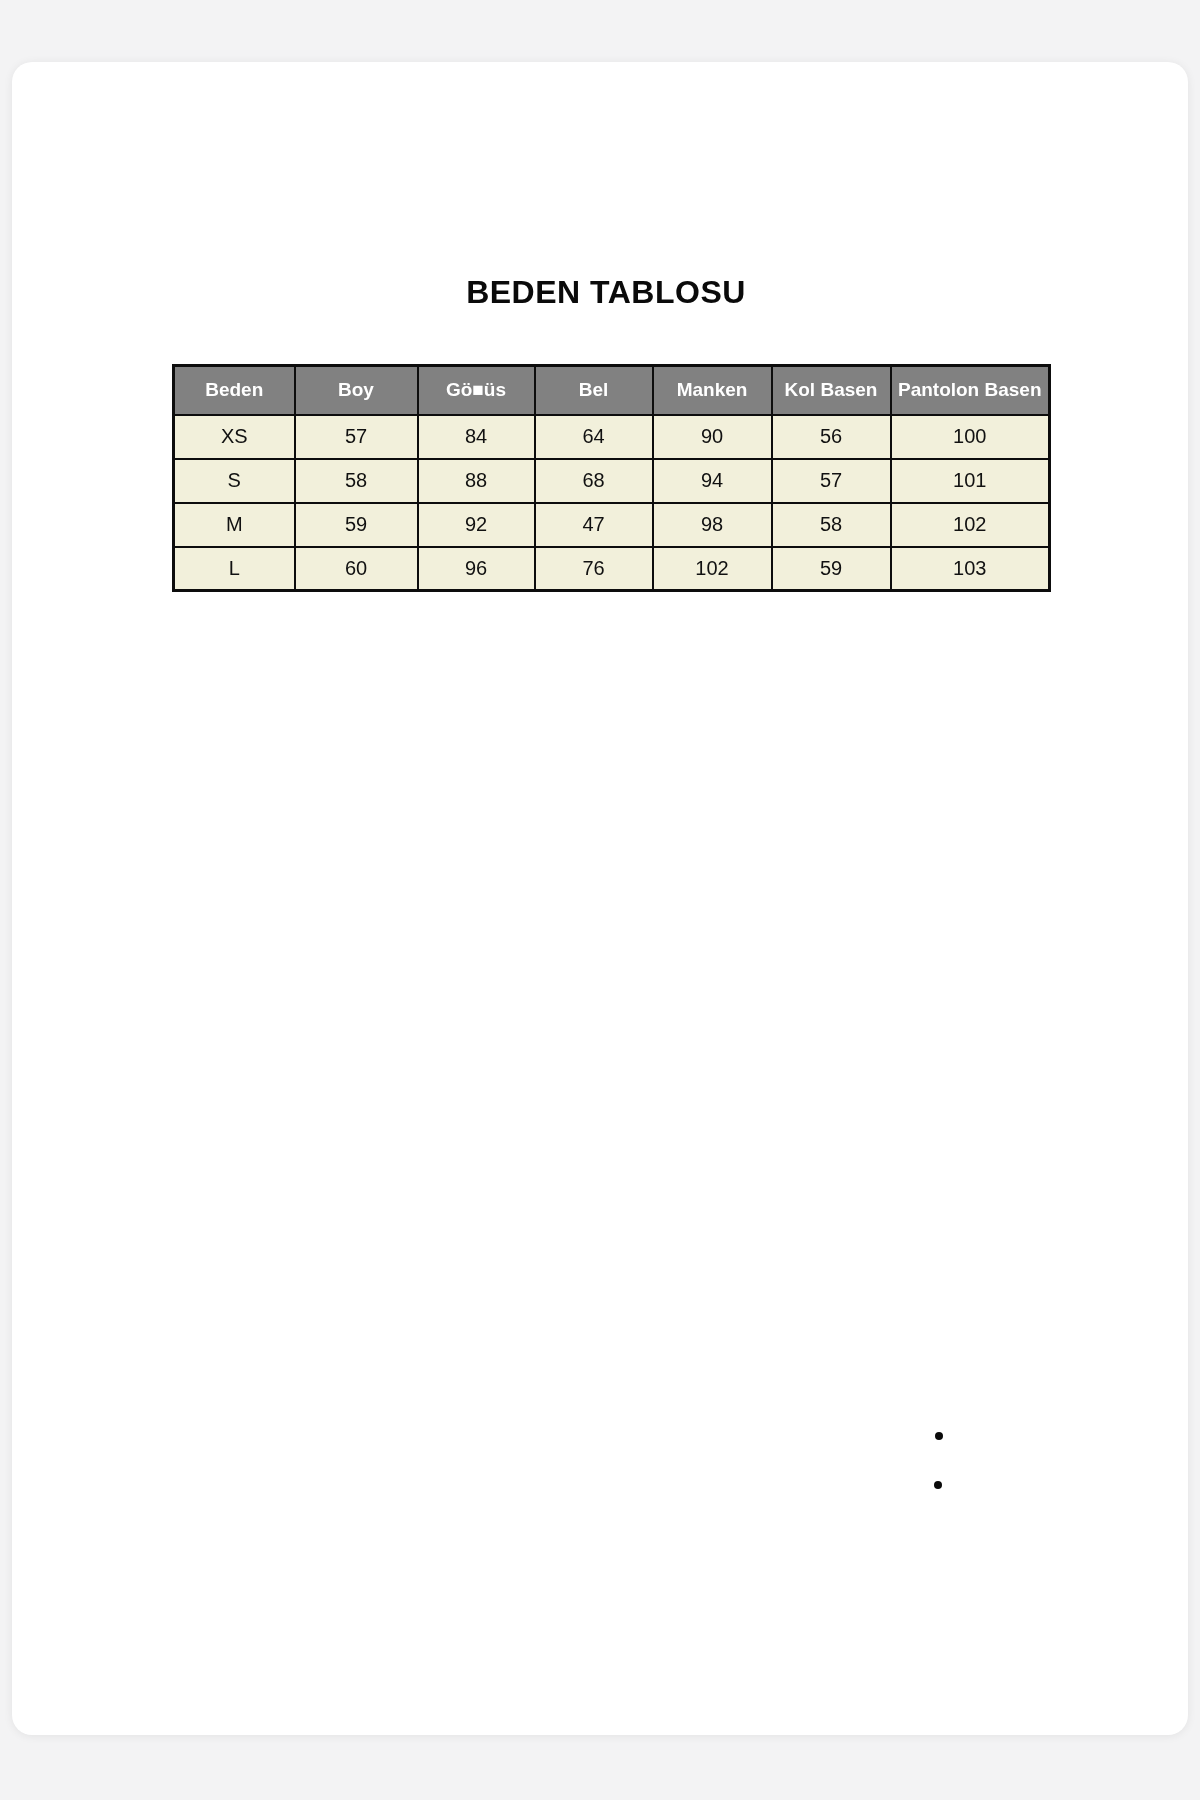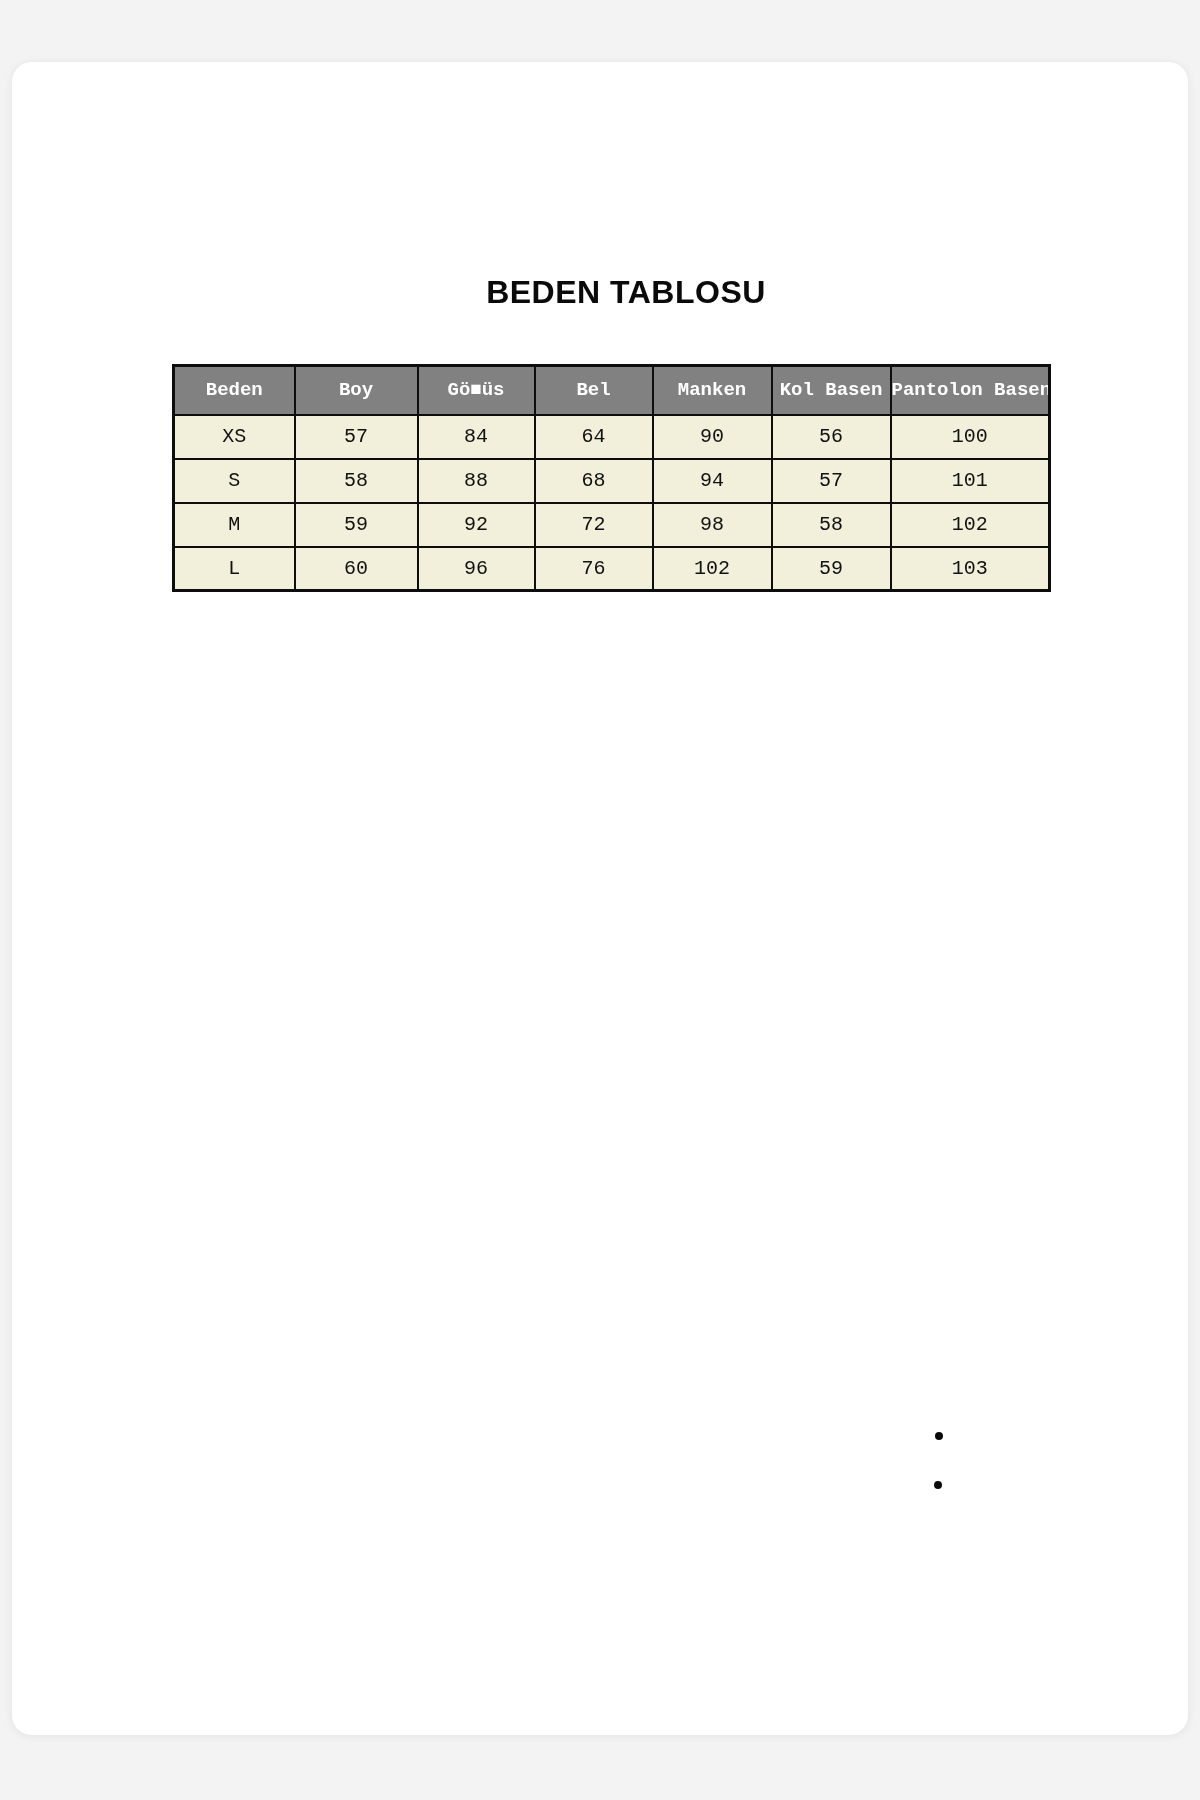--- a/index.html
+++ b/index.html
@@ -24,39 +24,38 @@
   .card{
     position:absolute;
     left:12px; top:62px;
     width:1176px; height:1673px;
     background:var(--card-bg);
     border-radius:20px;
     box-shadow:0 1px 10px rgba(0,0,0,0.07);
   }
   .page-title{
     position:absolute;
-    left:176px; top:212px;
+    left:156px; top:212px;
     width:876px;
     text-align:center;
     font-size:32px;
     font-weight:bold;
     letter-spacing:0.5px;
     color:#0a0a0a;
   }
   .table-wrap{
     position:absolute;
     left:160px; top:302px;
     width:876px;
   }
   table.size-table{
     width:876px;
     table-layout:fixed;
     border-collapse:collapse;
     border:3px solid var(--border);
-    font-family:Liberation Mono, monospace;
   }
   table.size-table th, table.size-table td{
     border:2px solid var(--border);
     text-align:center;
     vertical-align:middle;
     overflow:hidden;
     white-space:nowrap;
   }
   table.size-table th{
     background:var(--header-bg);
@@ -136,21 +135,21 @@
           <td>88</td>
           <td>68</td>
           <td>94</td>
           <td>57</td>
           <td>101</td>
         </tr>
         <tr>
           <td>M</td>
           <td>59</td>
           <td>92</td>
-          <td>72</td>
+          <td>47</td>
           <td>98</td>
           <td>58</td>
           <td>102</td>
         </tr>
         <tr>
           <td>L</td>
           <td>60</td>
           <td>96</td>
           <td>76</td>
           <td>102</td>

